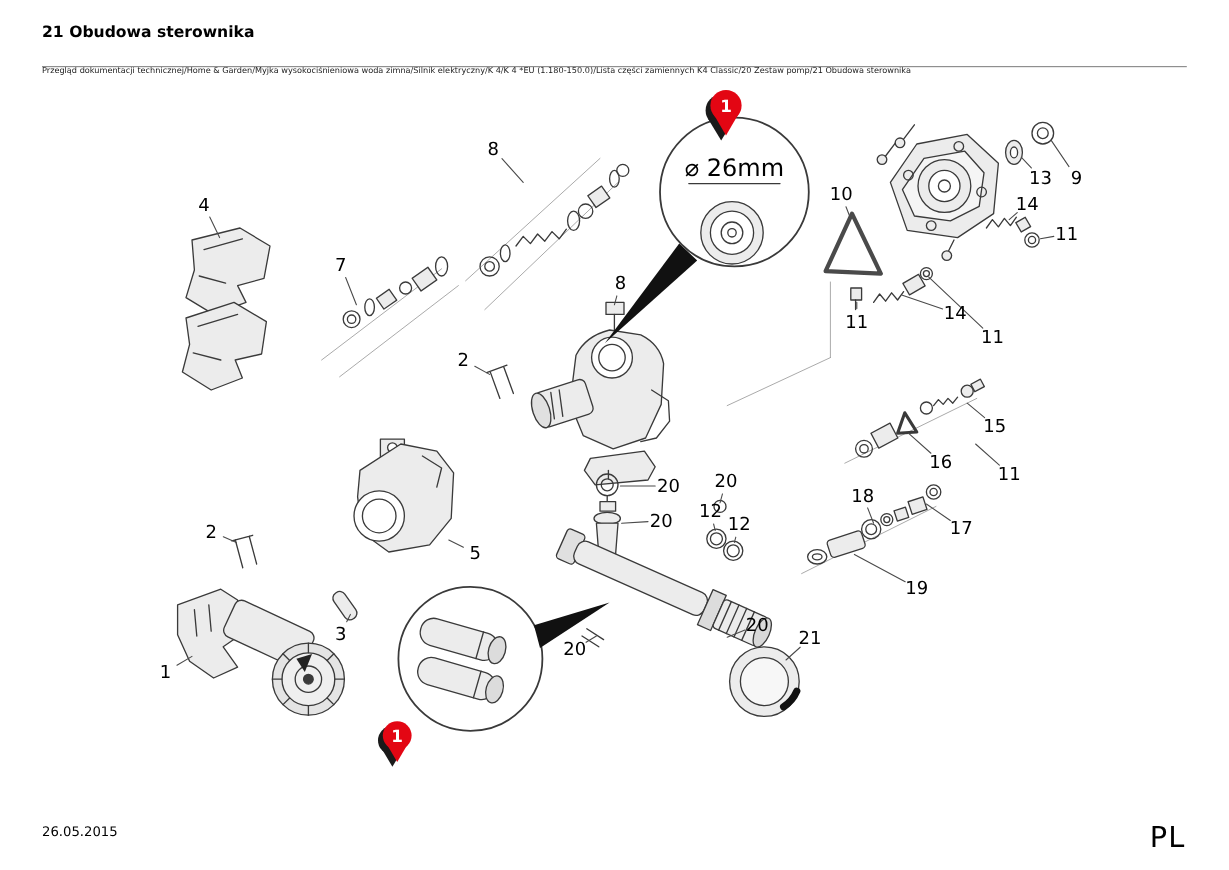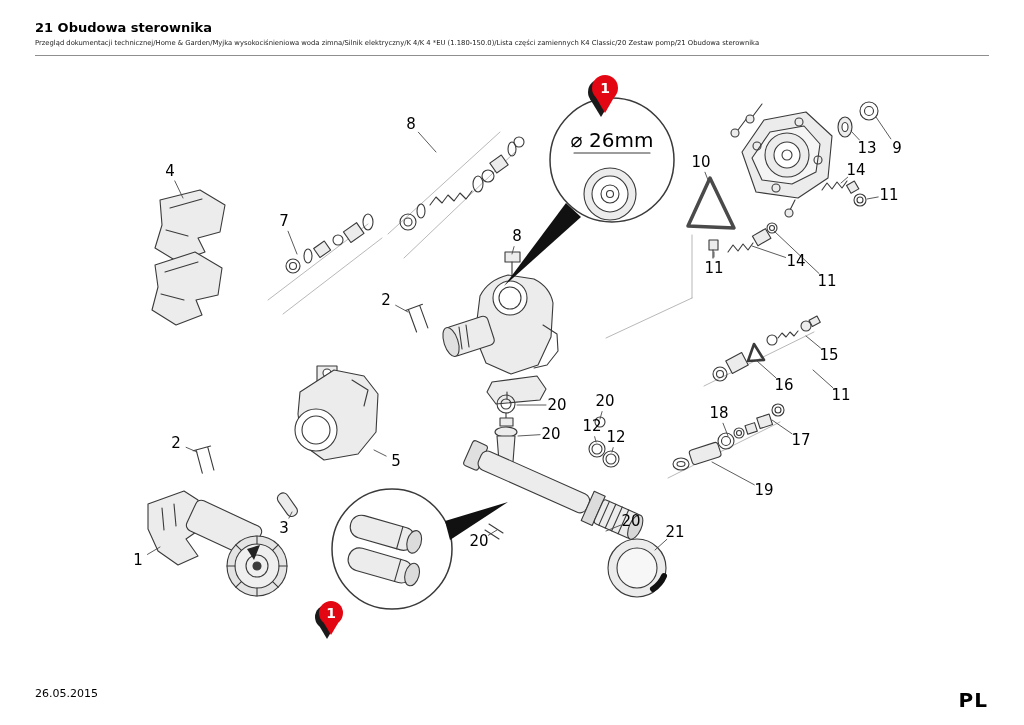--- a/index.html
+++ b/index.html
@@ -1,24 +1,24 @@
 <!DOCTYPE html>
 <html style="--marker-red: #e30613;"><head>
 <meta charset="utf-8">
 <style>
   html,body{margin:0;padding:0}
   body{width:1024px;height:725px;background:#fff;position:relative;overflow:hidden;
        font-family:"DejaVu Sans","Liberation Sans",sans-serif;color:#000}
   .header{position:absolute;left:35px;top:21px;right:35px}
   .title{font-size:13px;font-weight:bold;line-height:1.1}
-  .breadcrumb{font-size:6.8px;color:#1a1a1a;margin-top:4px;white-space:nowrap}
+  .breadcrumb{font-size:6.8px;color:#1a1a1a;margin-top:20px;white-space:nowrap}
   .rule{position:absolute;left:35px;right:35px;top:55px;border-top:1px solid #8f8f8f;height:0}
   svg.diagram{position:absolute;left:0;top:0}
   .footer-date{position:absolute;left:35px;bottom:25px;font-size:11px}
-  .lang{position:absolute;right:36px;bottom:13px;font-size:20px;font-weight:bold;letter-spacing:1px}
+  .lang{position:absolute;right:36px;bottom:13px;font-size:24px;font-weight:normal;letter-spacing:1px}
   text.plabel{font-size:15px;fill:#000;stroke:none}
   text.dim-text{font-size:20px;fill:#000;stroke:none}
   text.marker-num{font-size:14px;font-weight:bold;fill:#fff;stroke:none}
 </style>
 </head>
 <body>
 
 <div class="header">
   <div class="title">21 Obudowa sterownika</div>
   <div class="breadcrumb">Przegląd dokumentacji technicznej/Home &amp; Garden/Myjka wysokociśnieniowa woda zimna/Silnik elektryczny/K 4/K 4 *EU (1.180-150.0)/Lista części zamiennych K4 Classic/20 Zestaw pomp/21 Obudowa sterownika</div>

